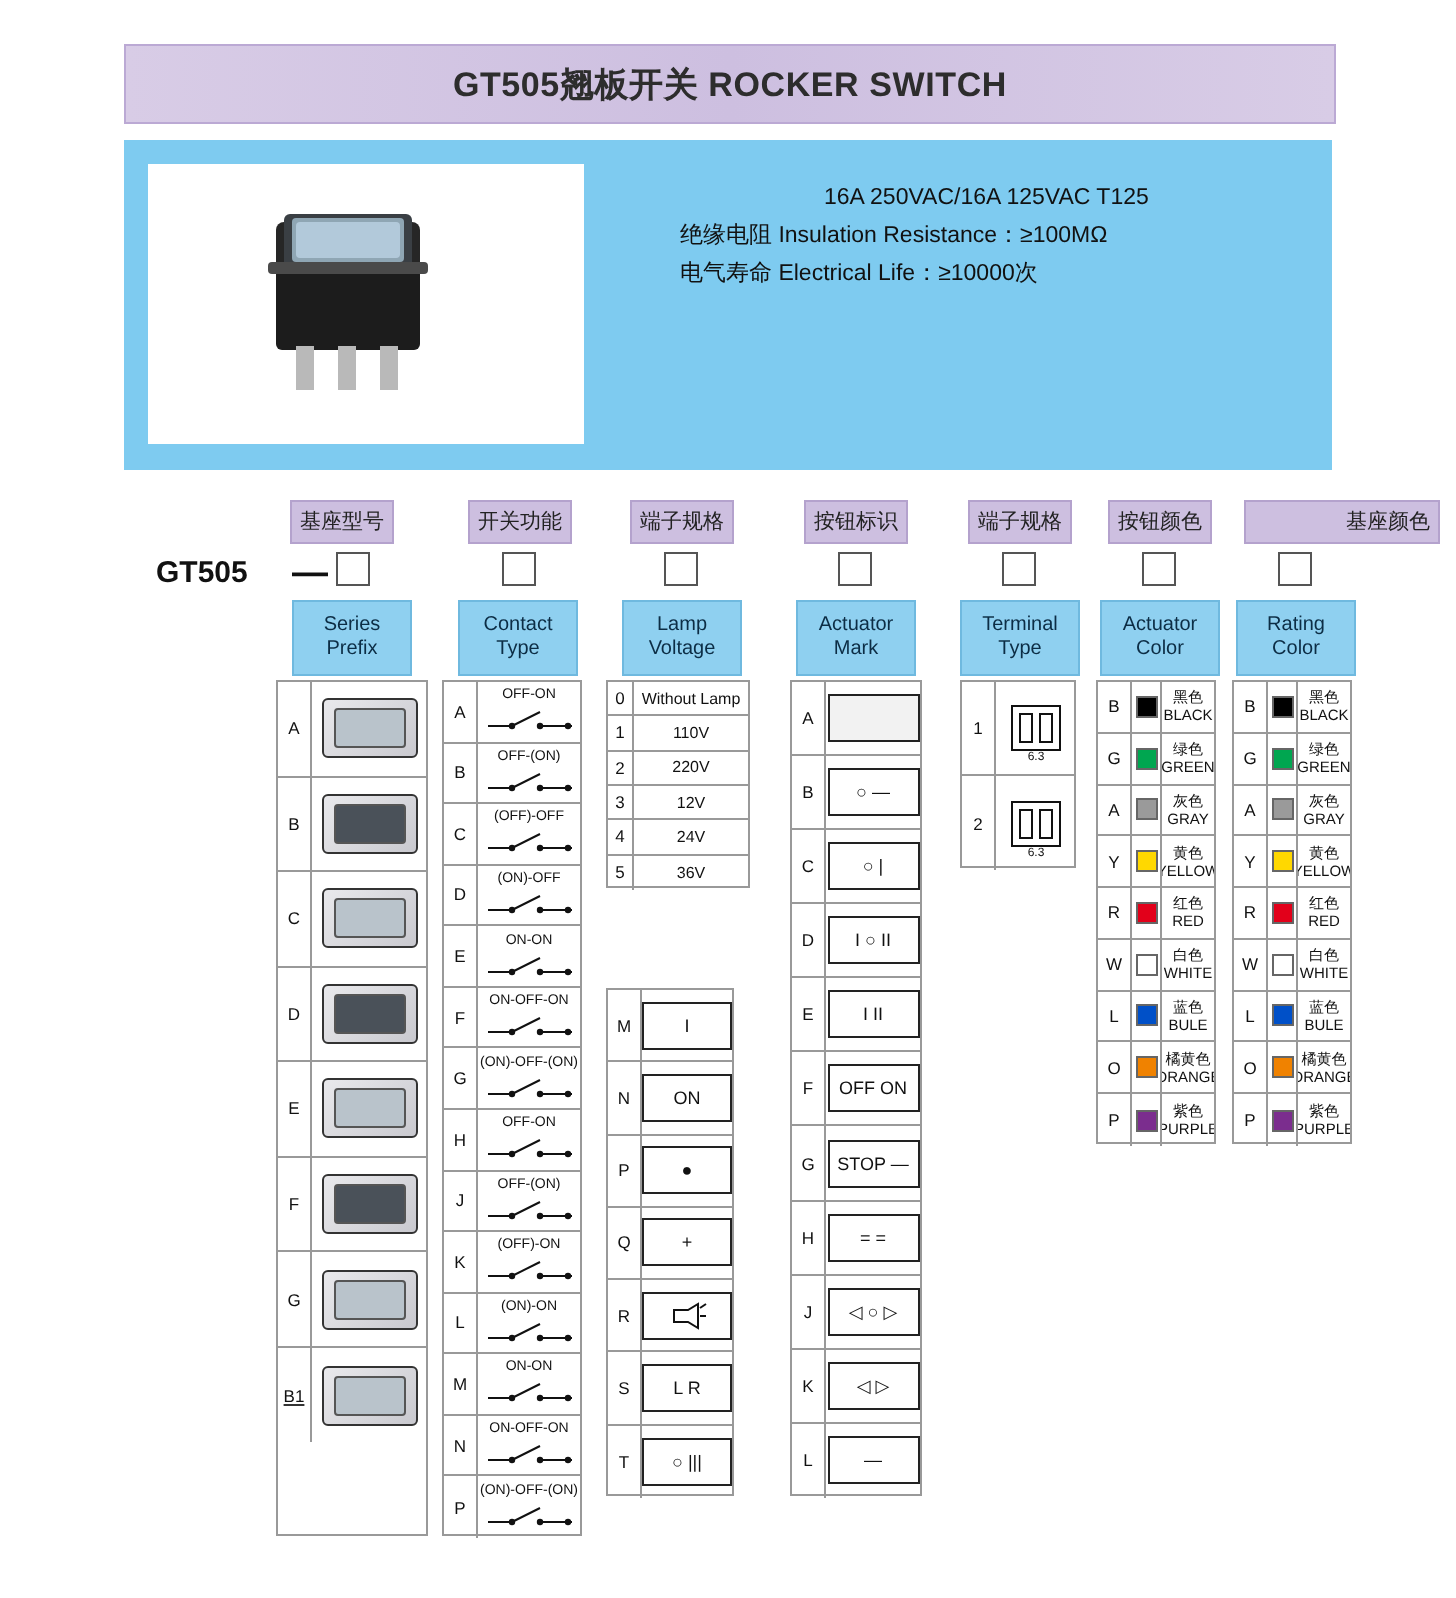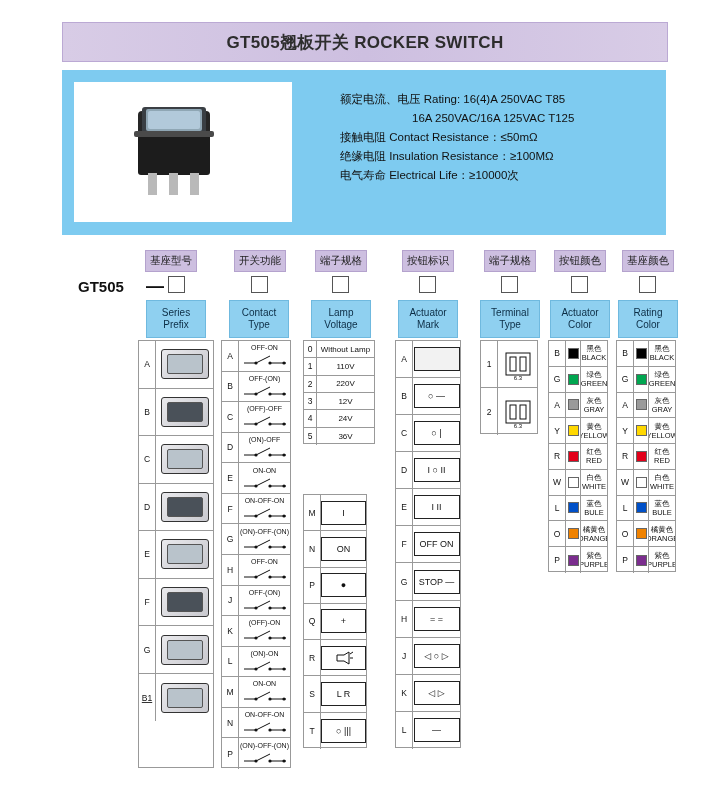--- a/index.html
+++ b/index.html
@@ -113,23 +113,21 @@
       <rect x="38" y="12" width="56" height="22" rx="2" fill="#8fa6b4"></rect>
       <rect x="40" y="14" width="52" height="18" rx="2" fill="#b9cfe0" opacity="0.85"></rect>
       <rect x="30" y="38" width="72" height="40" rx="3" fill="#1c1c1c"></rect>
       <rect x="40" y="76" width="9" height="22" fill="#b9b9b9"></rect>
       <rect x="61" y="76" width="9" height="22" fill="#b9b9b9"></rect>
       <rect x="82" y="76" width="9" height="22" fill="#b9b9b9"></rect>
       <rect x="26" y="34" width="80" height="6" rx="2" fill="#4a4a4a"></rect>
     </svg>
   </div>
   <div class="spec-list">
-    <div>额定电流、电压 Rating:  16(4)A 250VAC T85</div>
     <div class="spec-indent">16A 250VAC/16A 125VAC T125</div>
-    <div>接触电阻 Contact Resistance：≤50mΩ</div>
     <div>绝缘电阻 Insulation Resistance：≥100MΩ</div>
     <div>电气寿命 Electrical Life：≥10000次</div>
   </div>
 </div>
 
 <div class="code-label">GT505</div>
 <div class="dash">—</div>
 
 <div class="chip" style="left:145px;top:250px;width:50px;">基座型号</div>
 <div class="slot" style="left:168px;top:276px;"></div>
@@ -166,21 +164,21 @@
   <span>Type</span>
 </div>
 
 <div class="chip" style="left:554px;top:250px;width:50px;">按钮颜色</div>
 <div class="slot" style="left:571px;top:276px;"></div>
 <div class="blue-head" style="left:550px;top:300px;">
   <span>Actuator</span>
   <span>Color</span>
 </div>
 
-<div class="chip" style="left:622px;top:250px;width:50px;">基座颜色</div>
+<div class="chip" style="left:622px;top:250px;width:50px;padding-left:46px;">基座颜色</div>
 <div class="slot" style="left:639px;top:276px;"></div>
 <div class="blue-head" style="left:618px;top:300px;">
   <span>Rating</span>
   <span>Color</span>
 </div>
 
 <div class="tbl" id="series-tbl" style="left:138px;top:340px;width:76px;height:428px;">
     <div class="row" style="height: 47.5556px;">
       <div class="key">A</div>
       <div class="cell">

